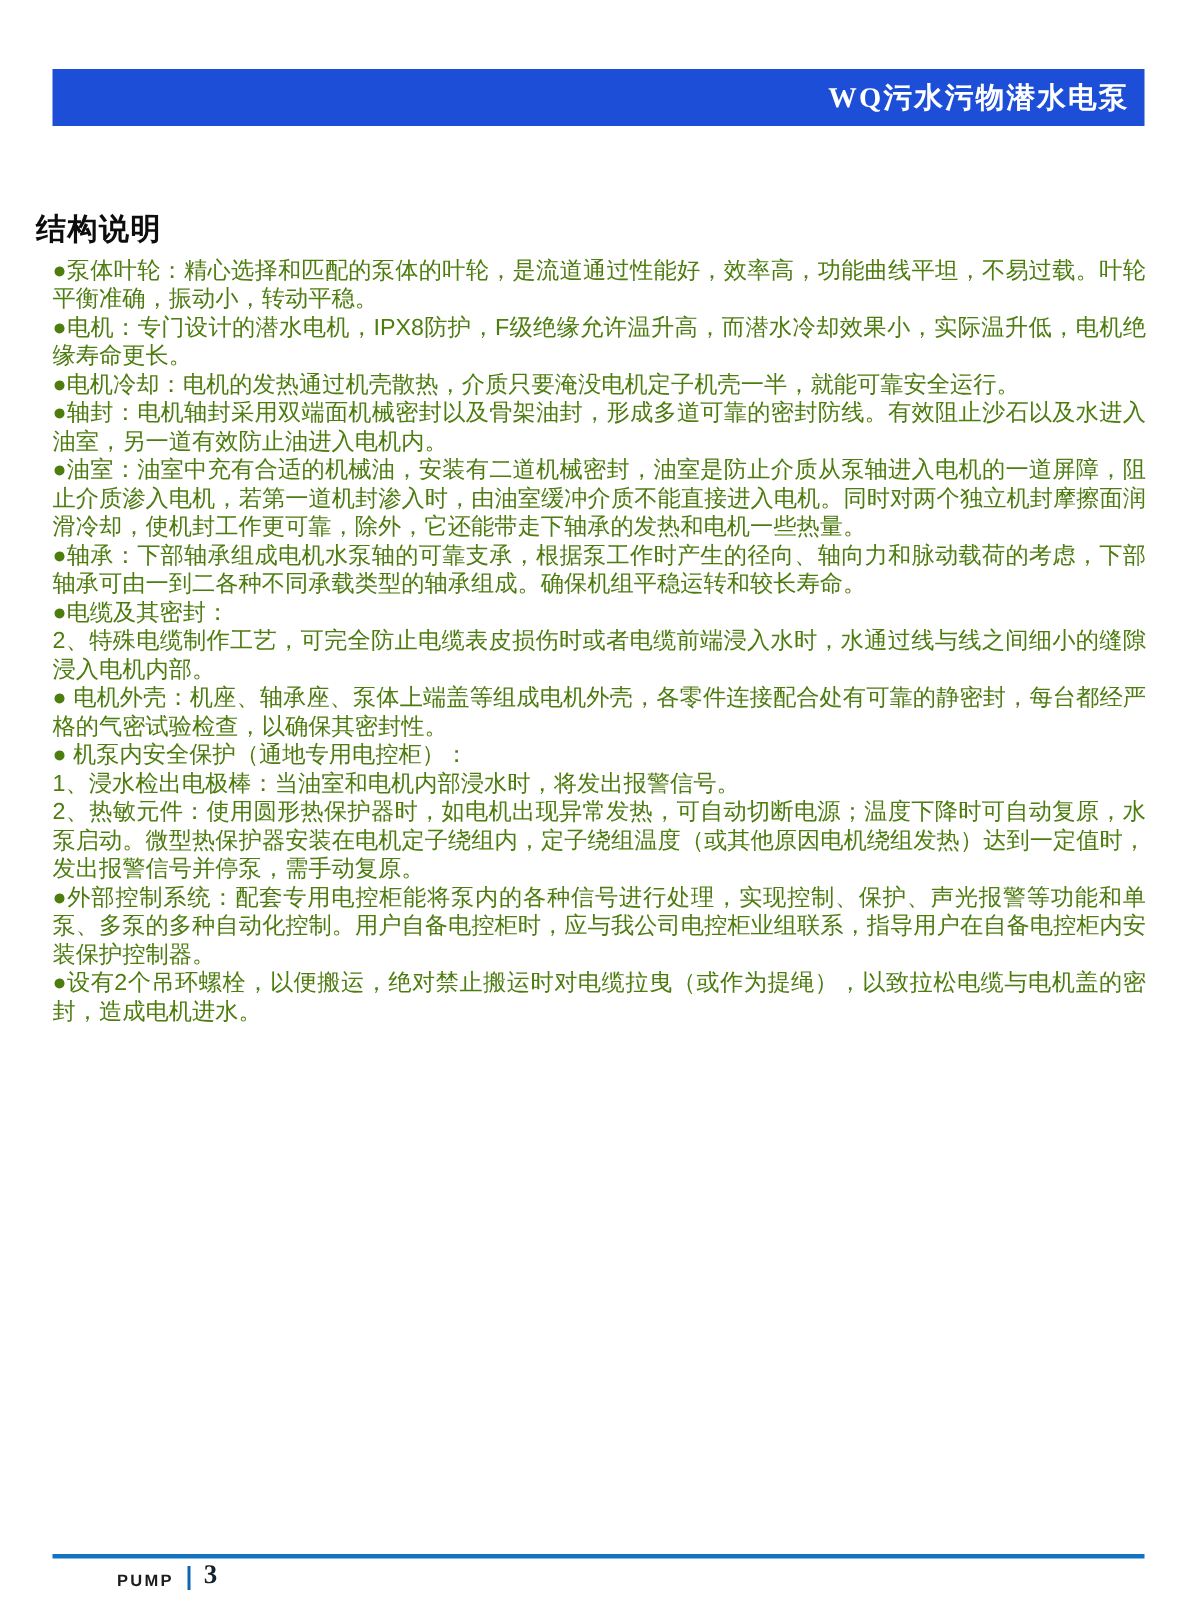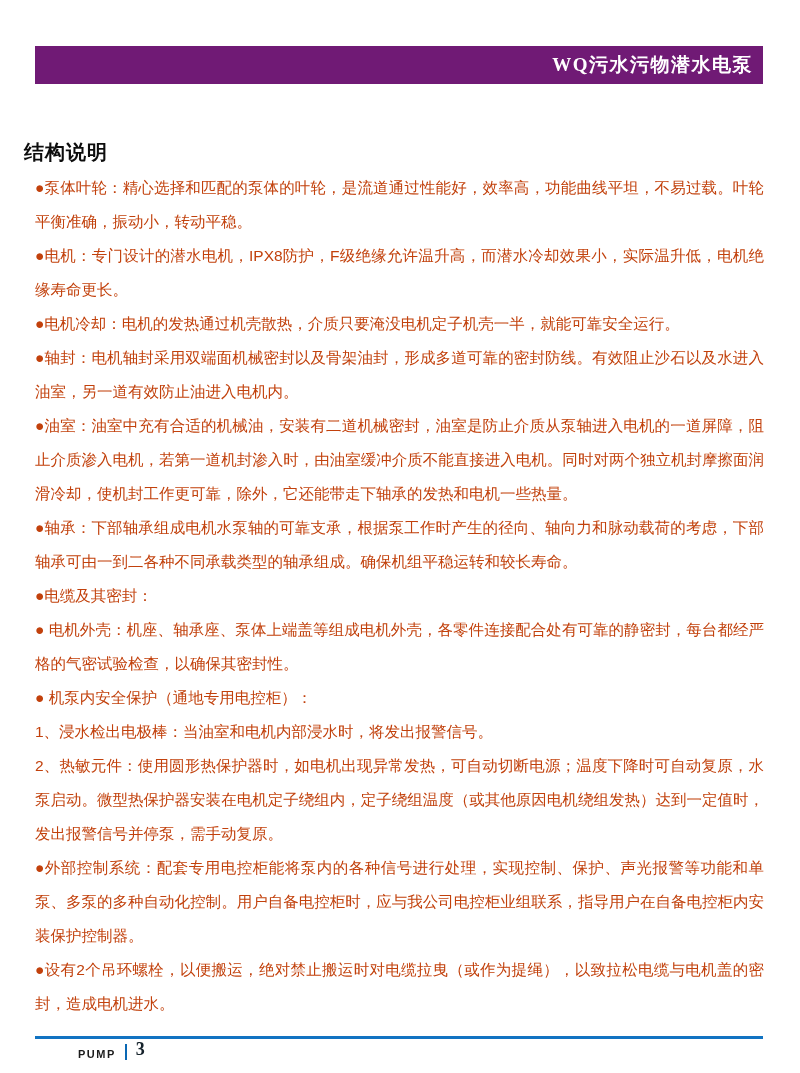--- a/index.html
+++ b/index.html
@@ -10,21 +10,21 @@
     background: #ffffff;
     font-family: "Liberation Sans", sans-serif;
     overflow: hidden;
   }
   .header-bar {
     position: absolute;
     left: 35px;
     top: 46px;
     width: 728px;
     height: 38px;
-    background: #701a75;
+    background: #1d4ed8;
     display: flex;
     align-items: center;
     justify-content: flex-end;
   }
   .header-title {
     color: #ffffff;
     font-family: "Liberation Serif", serif;
     font-size: 19px;
     font-weight: 700;
     letter-spacing: 1.5px;
@@ -38,23 +38,23 @@
     font-size: 20px;
     font-weight: 700;
     color: #0d0d0d;
     letter-spacing: 1px;
   }
   .content {
     position: absolute;
     left: 35px;
     top: 171px;
     width: 729px;
-    color: #c2410c;
+    color: #4d7c0f;
     font-size: 15.5px;
-    line-height: 34px;
+    line-height: 19px;
     text-align: justify;
     text-justify: inter-ideograph;
   }
   .content p { margin: 0; padding: 0; }
   .footer-line {
     position: absolute;
     left: 35px;
     top: 1036px;
     width: 728px;
     height: 3px;
@@ -99,20 +99,21 @@
   <div class="section-title">结构说明</div>
 
   <div class="content">
     <p>●泵体叶轮：精心选择和匹配的泵体的叶轮，是流道通过性能好，效率高，功能曲线平坦，不易过载。叶轮平衡准确，振动小，转动平稳。</p>
     <p>●电机：专门设计的潜水电机，IPX8防护，F级绝缘允许温升高，而潜水冷却效果小，实际温升低，电机绝缘寿命更长。</p>
     <p>●电机冷却：电机的发热通过机壳散热，介质只要淹没电机定子机壳一半，就能可靠安全运行。</p>
     <p>●轴封：电机轴封采用双端面机械密封以及骨架油封，形成多道可靠的密封防线。有效阻止沙石以及水进入油室，另一道有效防止油进入电机内。</p>
     <p>●油室：油室中充有合适的机械油，安装有二道机械密封，油室是防止介质从泵轴进入电机的一道屏障，阻止介质渗入电机，若第一道机封渗入时，由油室缓冲介质不能直接进入电机。同时对两个独立机封摩擦面润滑冷却，使机封工作更可靠，除外，它还能带走下轴承的发热和电机一些热量。</p>
     <p>●轴承：下部轴承组成电机水泵轴的可靠支承，根据泵工作时产生的径向、轴向力和脉动载荷的考虑，下部轴承可由一到二各种不同承载类型的轴承组成。确保机组平稳运转和较长寿命。</p>
     <p>●电缆及其密封：</p>
+    <p>2、特殊电缆制作工艺，可完全防止电缆表皮损伤时或者电缆前端浸入水时，水通过线与线之间细小的缝隙浸入电机内部。</p>
     <p>● 电机外壳：机座、轴承座、泵体上端盖等组成电机外壳，各零件连接配合处有可靠的静密封，每台都经严格的气密试验检查，以确保其密封性。</p>
     <p>● 机泵内安全保护（通地专用电控柜）：</p>
     <p>1、浸水检出电极棒：当油室和电机内部浸水时，将发出报警信号。</p>
     <p>2、热敏元件：使用圆形热保护器时，如电机出现异常发热，可自动切断电源；温度下降时可自动复原，水泵启动。微型热保护器安装在电机定子绕组内，定子绕组温度（或其他原因电机绕组发热）达到一定值时，发出报警信号并停泵，需手动复原。</p>
     <p>●外部控制系统：配套专用电控柜能将泵内的各种信号进行处理，实现控制、保护、声光报警等功能和单泵、多泵的多种自动化控制。用户自备电控柜时，应与我公司电控柜业组联系，指导用户在自备电控柜内安装保护控制器。</p>
     <p>●设有2个吊环螺栓，以便搬运，绝对禁止搬运时对电缆拉曳（或作为提绳），以致拉松电缆与电机盖的密封，造成电机进水。</p>
   </div>
 
   <div class="footer-line"></div>
 

